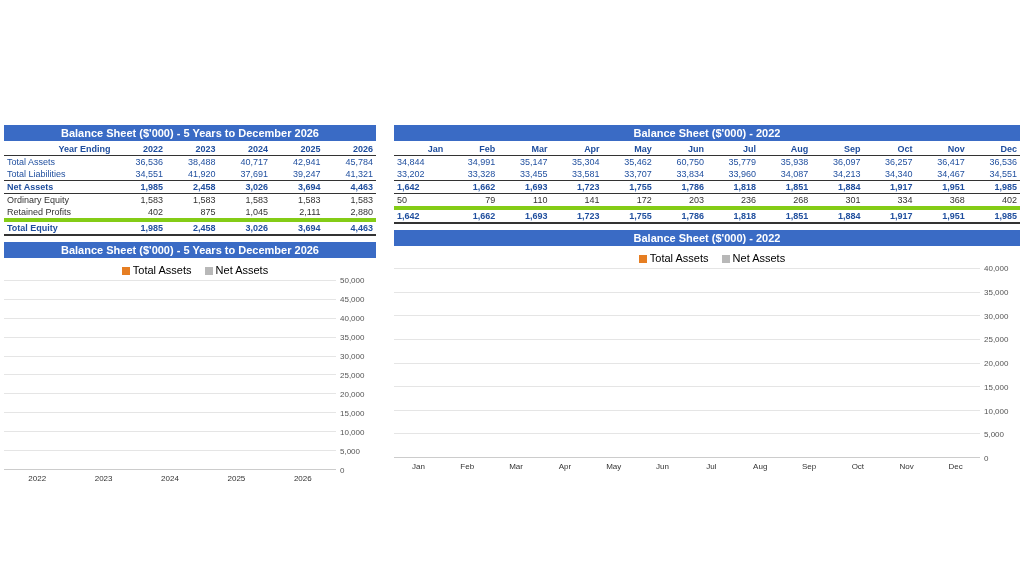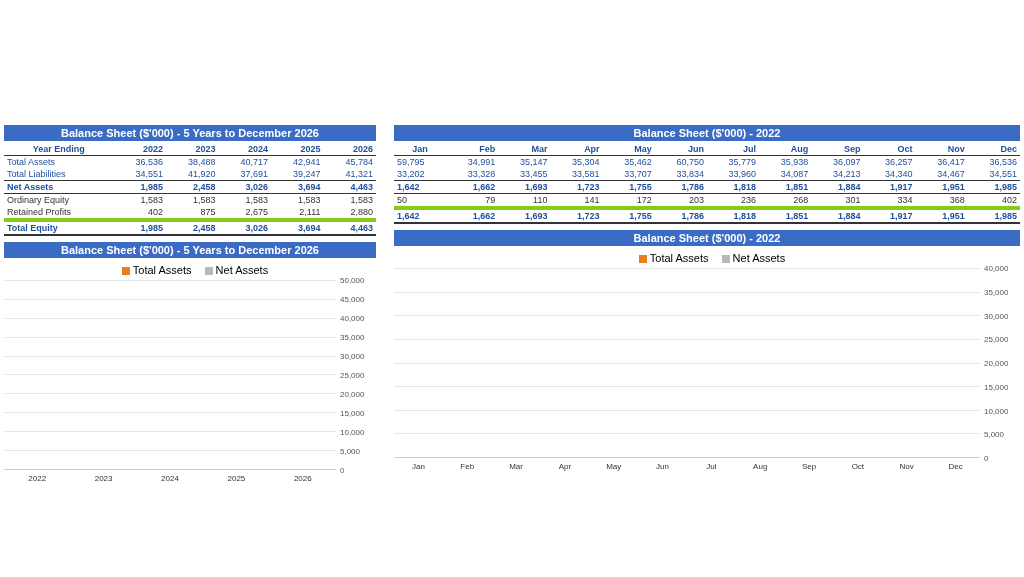--- a/index.html
+++ b/index.html
@@ -37,21 +37,21 @@
     border-collapse: collapse;
     font-size: 9px;
   }
   .data-table th {
     color: #1f4e9e;
     font-weight: bold;
     text-align: right;
     border-bottom: 1px solid #333;
     padding: 1px 3px;
   }
-  .data-table th:first-child { text-align: center; }
+  .data-table th:first-child { text-align: right; }
   .data-table td {
     text-align: right;
     padding: 1px 3px;
     color: #1f4e9e;
   }
   .data-table td:first-child { text-align: left; }
   .data-table tr.bold td {
     font-weight: bold;
     color: #1f4e9e;
     border-top: 1px solid #333;
@@ -189,21 +189,21 @@
             <td>1,583</td>
             <td>1,583</td>
             <td>1,583</td>
             <td>1,583</td>
             <td>1,583</td>
           </tr>
           <tr class="blackish">
             <td>Retained Profits</td>
             <td>402</td>
             <td>875</td>
-            <td>2,675</td>
+            <td>1,045</td>
             <td>2,111</td>
             <td>2,880</td>
           </tr>
           <tr class="total">
             <td>Total Equity</td>
             <td>1,985</td>
             <td>2,458</td>
             <td>3,026</td>
             <td>3,694</td>
             <td>4,463</td>
@@ -290,21 +290,21 @@
             <th>Jul</th>
             <th>Aug</th>
             <th>Sep</th>
             <th>Oct</th>
             <th>Nov</th>
             <th>Dec</th>
           </tr>
       </thead>
       <tbody id="right-tbody">
           <tr>
-            <td>59,795</td>
+            <td>34,844</td>
             <td>34,991</td>
             <td>35,147</td>
             <td>35,304</td>
             <td>35,462</td>
             <td>60,750</td>
             <td>35,779</td>
             <td>35,938</td>
             <td>36,097</td>
             <td>36,257</td>
             <td>36,417</td>

